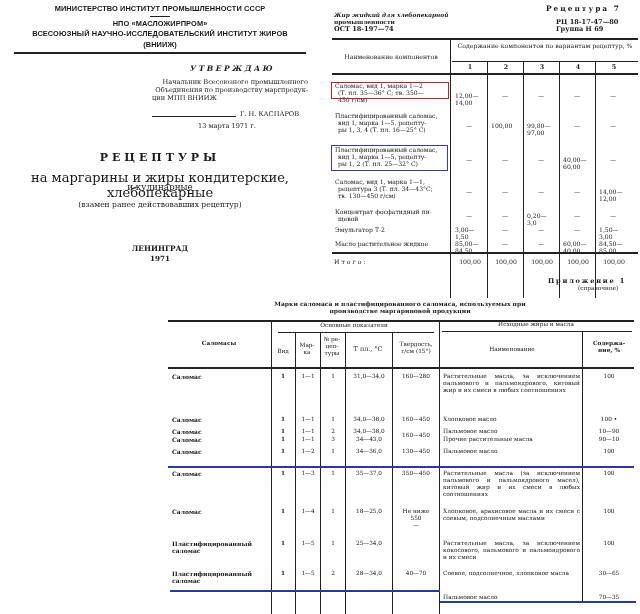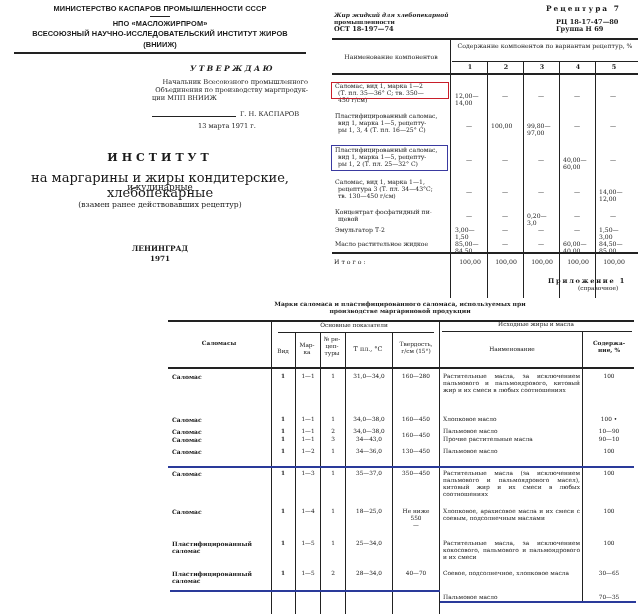--- a/index.html
+++ b/index.html
@@ -13,36 +13,36 @@
   .hr{position:absolute;height:1px;background:#222;}
   .bold{font-weight:bold;}
   .spaced{letter-spacing:2px;}
   .box-red{position:absolute;border:1.5px solid #c81e2a;box-sizing:border-box;}
   .box-blue{position:absolute;border:1.5px solid #3a3aa0;box-sizing:border-box;}
   .blue-line{position:absolute;height:1.5px;background:#2a3a9a;}
 </style>
 </head>
 <body>
 
-<div class="abs c hdr1" style="left:0;top:4px;width:320px;">МИНИСТЕРСТВО КАСПАРОВ ПРОМЫШЛЕННОСТИ СССР</div>
+<div class="abs c hdr1" style="left:0;top:4px;width:320px;">МИНИСТЕРСТВО ИНСТИТУТ ПРОМЫШЛЕННОСТИ СССР</div>
 <div class="hr" style="left:150px;top:16px;width:20px;"></div>
 <div class="abs c hdr1" style="left:0;top:19px;width:320px;">НПО «МАСЛОЖИРПРОМ»</div>
 <div class="abs c hdr1" style="left:0;top:29px;width:320px;">ВСЕСОЮЗНЫЙ НАУЧНО-ИССЛЕДОВАТЕЛЬСКИЙ ИНСТИТУТ ЖИРОВ</div>
 <div class="abs c hdr1" style="left:0;top:40px;width:320px;">(ВНИИЖ)</div>
 <div class="hr" style="left:14px;top:52px;width:292px;height:1.5px;"></div>
 
 <div class="abs bold" style="left:190px;top:64px;font-size:7.6px;font-style:italic;letter-spacing:2.5px;">УТВЕРЖДАЮ</div>
 <div class="abs sm" style="left:160px;top:78px;width:148px;text-align:right;">Начальник Всесоюзного промышленного</div>
 <div class="abs sm" style="left:150px;top:86px;width:158px;text-align:right;">Объединения по производству маргпродук-</div>
 <div class="abs sm" style="left:152px;top:94px;">ции МПП ВНИИЖ</div>
 <div class="hr" style="left:152px;top:116px;width:84px;"></div>
 <div class="abs sm" style="left:240px;top:110px;">Г. Н. КАСПАРОВ</div>
 <div class="abs sm" style="left:198px;top:122px;">13 марта 1971 г.</div>
 
-<div class="abs c spaced" style="left:0;top:151px;width:320px;font-size:11px;font-weight:bold;letter-spacing:4px;">ИНСТИТУТ</div>
+<div class="abs c spaced" style="left:0;top:151px;width:320px;font-size:11px;font-weight:bold;letter-spacing:4px;">РЕЦЕПТУРЫ</div>
 <div class="abs c" style="left:0;top:170px;width:320px;font-size:13px;">на маргарины и жиры кондитерские, хлебопекарные</div>
 <div class="abs c" style="left:0;top:182px;width:320px;font-size:8.8px;">и кулинарные</div>
 <div class="abs c" style="left:0;top:200px;width:320px;font-size:7.6px;">(взамен ранее действовавших рецептур)</div>
 <div class="abs c bold" style="left:0;top:244px;width:320px;font-size:7.4px;">ЛЕНИНГРАД</div>
 <div class="abs c bold" style="left:0;top:254px;width:320px;font-size:7.2px;">1971</div>
 
 <div class="abs bold" style="left:546px;top:4px;font-size:7.4px;letter-spacing:2px;">Рецептура 7</div>
 <div class="abs xs bold" style="left:334px;top:12px;font-style:italic;">Жир жидкий для хлебопекарной</div>
 <div class="abs xs bold" style="left:334px;top:19px;">промышленности</div>
 <div class="abs xs bold" style="left:334px;top:26px;font-size:6.6px;">ОСТ 18-197—74</div>

